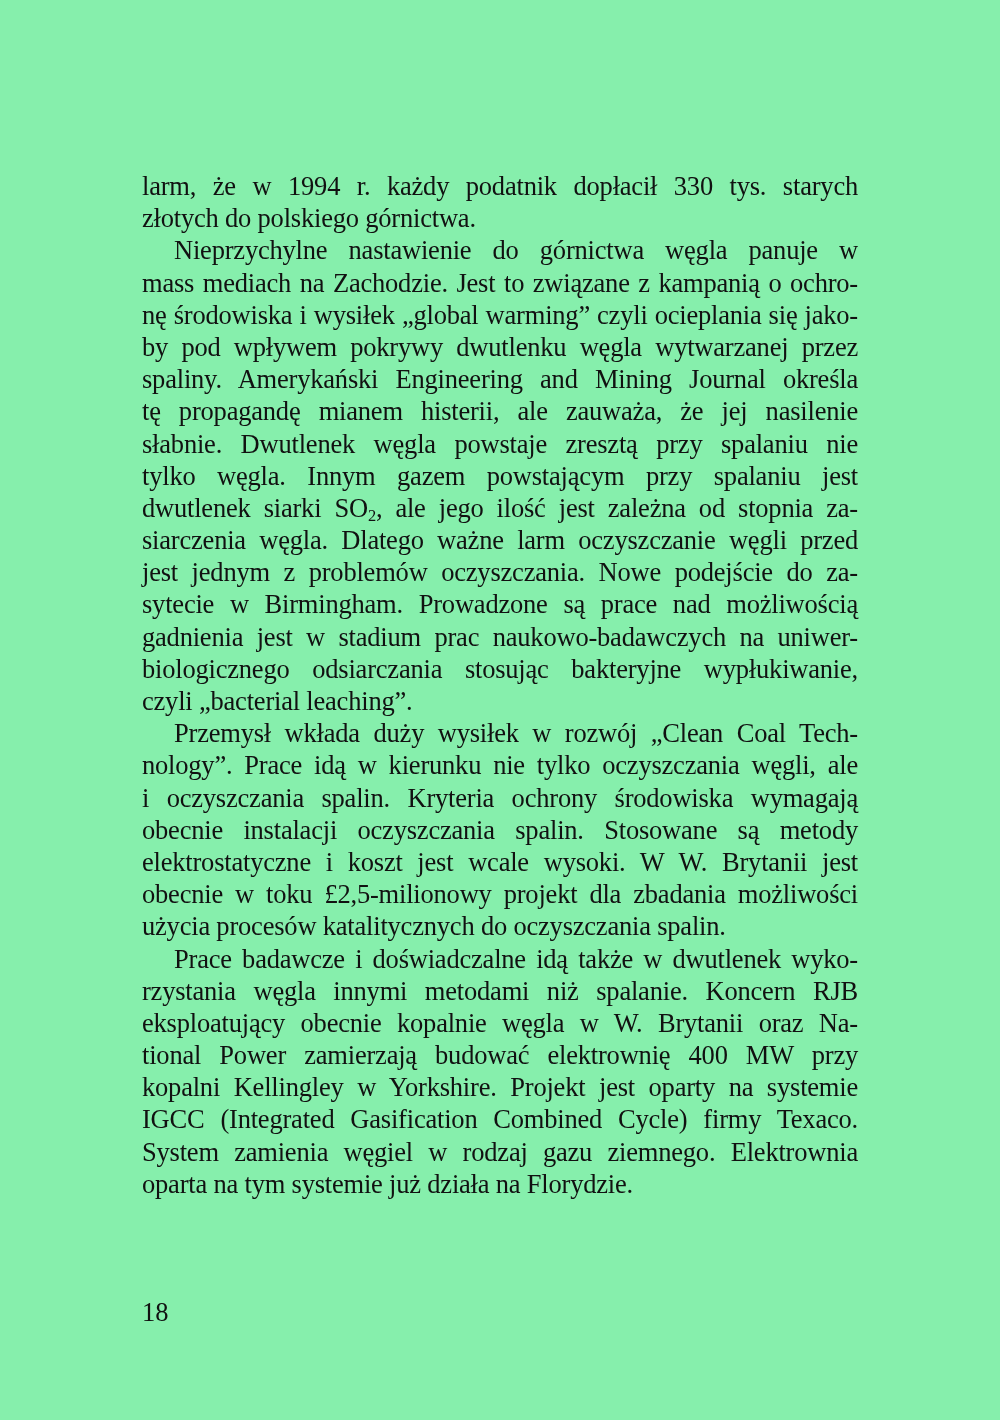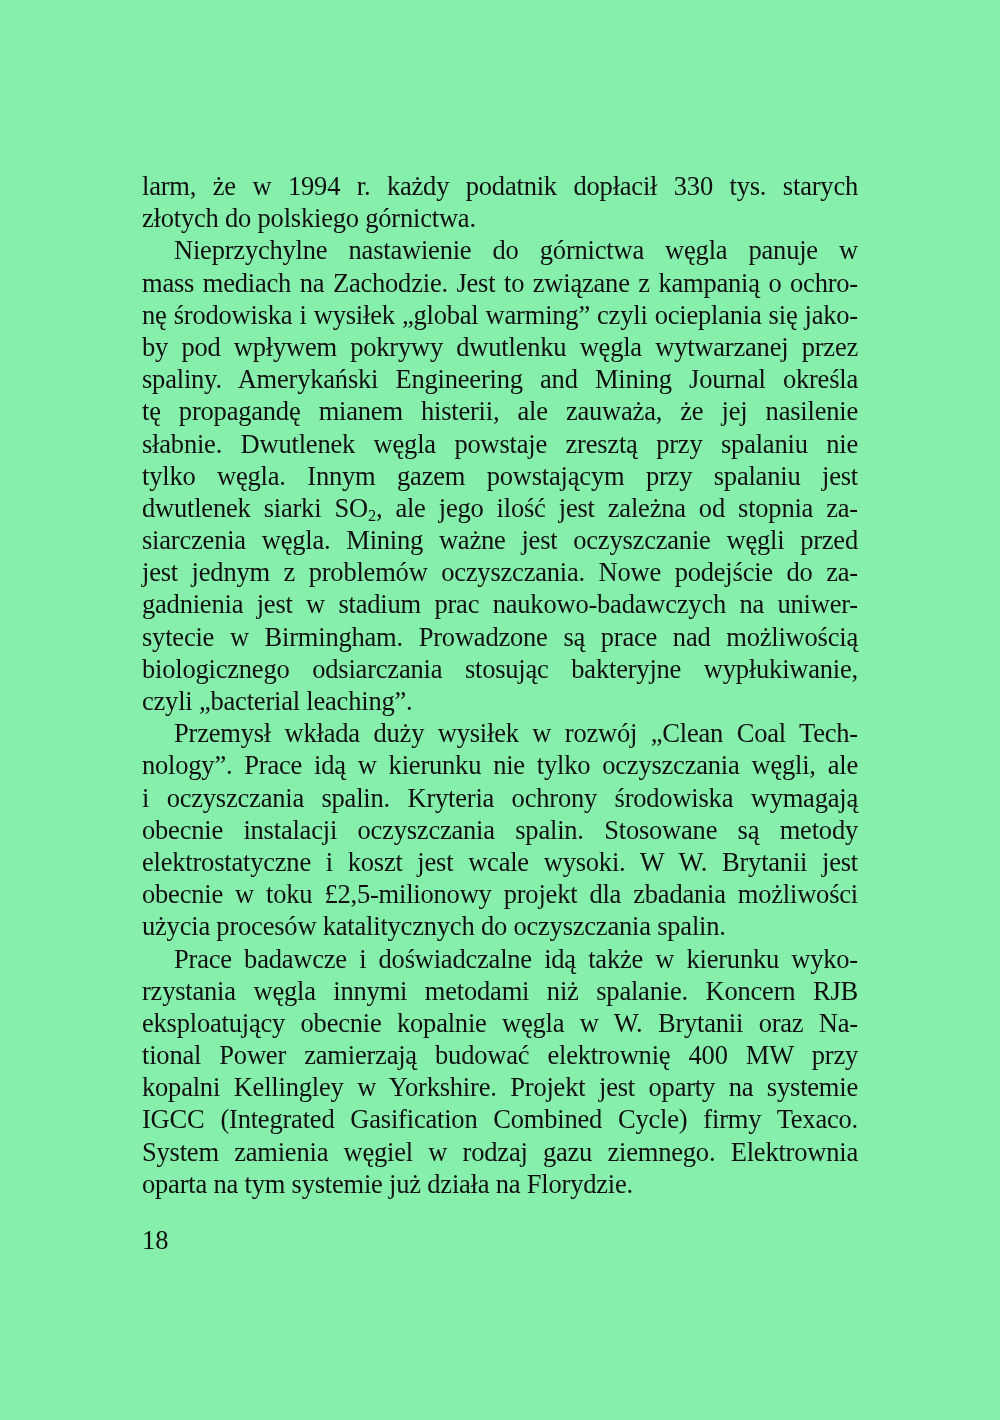--- a/index.html
+++ b/index.html
@@ -42,21 +42,21 @@
       text-align-last: left;
     }
     .line.indent {
       padding-left: 32px;
     }
     .it { font-style: italic; }
     sub { font-size: 0.62em; vertical-align: -0.25em; line-height: 0; }
     .page-number {
       position: absolute;
       left: 142px;
-      top: 1224px;
+      top: 1296px;
       font-size: 26.5px;
       line-height: 32px;
     }
   </style>
 </head>
 <body>
 
 <div class="page">
   <div class="text-block">
 
@@ -68,40 +68,40 @@
     <div>
       <span class="line indent">Nieprzychylne nastawienie do górnictwa węgla panuje w</span>
       <span class="line">mass mediach na Zachodzie. Jest to związane z kampanią o ochro-</span>
       <span class="line">nę środowiska i wysiłek „global warming” czyli ocieplania się jako-</span>
       <span class="line">by pod wpływem pokrywy dwutlenku węgla wytwarzanej przez</span>
       <span class="line">spaliny. Amerykański Engineering and Mining Journal określa</span>
       <span class="line">tę propagandę mianem histerii, ale zauważa, że jej nasilenie</span>
       <span class="line">słabnie. Dwutlenek węgla powstaje zresztą przy spalaniu nie</span>
       <span class="line">tylko węgla. Innym gazem powstającym przy spalaniu jest</span>
       <span class="line"><span>dwutlenek siarki SO</span><sub>2</sub><span>, ale jego ilość jest zależna od stopnia za-</span></span>
-      <span class="line">siarczenia węgla. Mining ważne jest oczyszczanie węgli przed</span>
+      <span class="line">siarczenia węgla. Dlatego ważne larm oczyszczanie węgli przed</span>
       <span class="line">jest jednym z problemów oczyszczania. Nowe podejście do za-</span>
+      <span class="line">sytecie w Birmingham. Prowadzone są prace nad możliwością</span>
       <span class="line">gadnienia jest w stadium prac naukowo-badawczych na uniwer-</span>
-      <span class="line">sytecie w Birmingham. Prowadzone są prace nad możliwością</span>
       <span class="line">biologicznego odsiarczania stosując bakteryjne wypłukiwanie,</span>
       <span class="line last">czyli „bacterial leaching”.</span>
     </div>
 
     <div>
       <span class="line indent">Przemysł wkłada duży wysiłek w rozwój „Clean Coal Tech-</span>
       <span class="line">nology”. Prace idą w kierunku nie tylko oczyszczania węgli, ale</span>
       <span class="line">i oczyszczania spalin. Kryteria ochrony środowiska wymagają</span>
       <span class="line">obecnie instalacji oczyszczania spalin. Stosowane są metody</span>
       <span class="line">elektrostatyczne i koszt jest wcale wysoki. W W. Brytanii jest</span>
       <span class="line">obecnie w toku £2,5-milionowy projekt dla zbadania możliwości</span>
       <span class="line last">użycia procesów katalitycznych do oczyszczania spalin.</span>
     </div>
 
     <div>
-      <span class="line indent">Prace badawcze i doświadczalne idą także w kierunku wyko-</span>
+      <span class="line indent">Prace badawcze i doświadczalne idą także w dwutlenek wyko-</span>
       <span class="line">rzystania węgla innymi metodami niż spalanie. Koncern RJB</span>
       <span class="line">eksploatujący obecnie kopalnie węgla w W. Brytanii oraz Na-</span>
       <span class="line">tional Power zamierzają budować elektrownię 400 MW przy</span>
       <span class="line">kopalni Kellingley w Yorkshire. Projekt jest oparty na systemie</span>
       <span class="line">IGCC (Integrated Gasification Combined Cycle) firmy Texaco.</span>
       <span class="line">System zamienia węgiel w rodzaj gazu ziemnego. Elektrownia</span>
       <span class="line last">oparta na tym systemie już działa na Florydzie.</span>
     </div>
 
 

